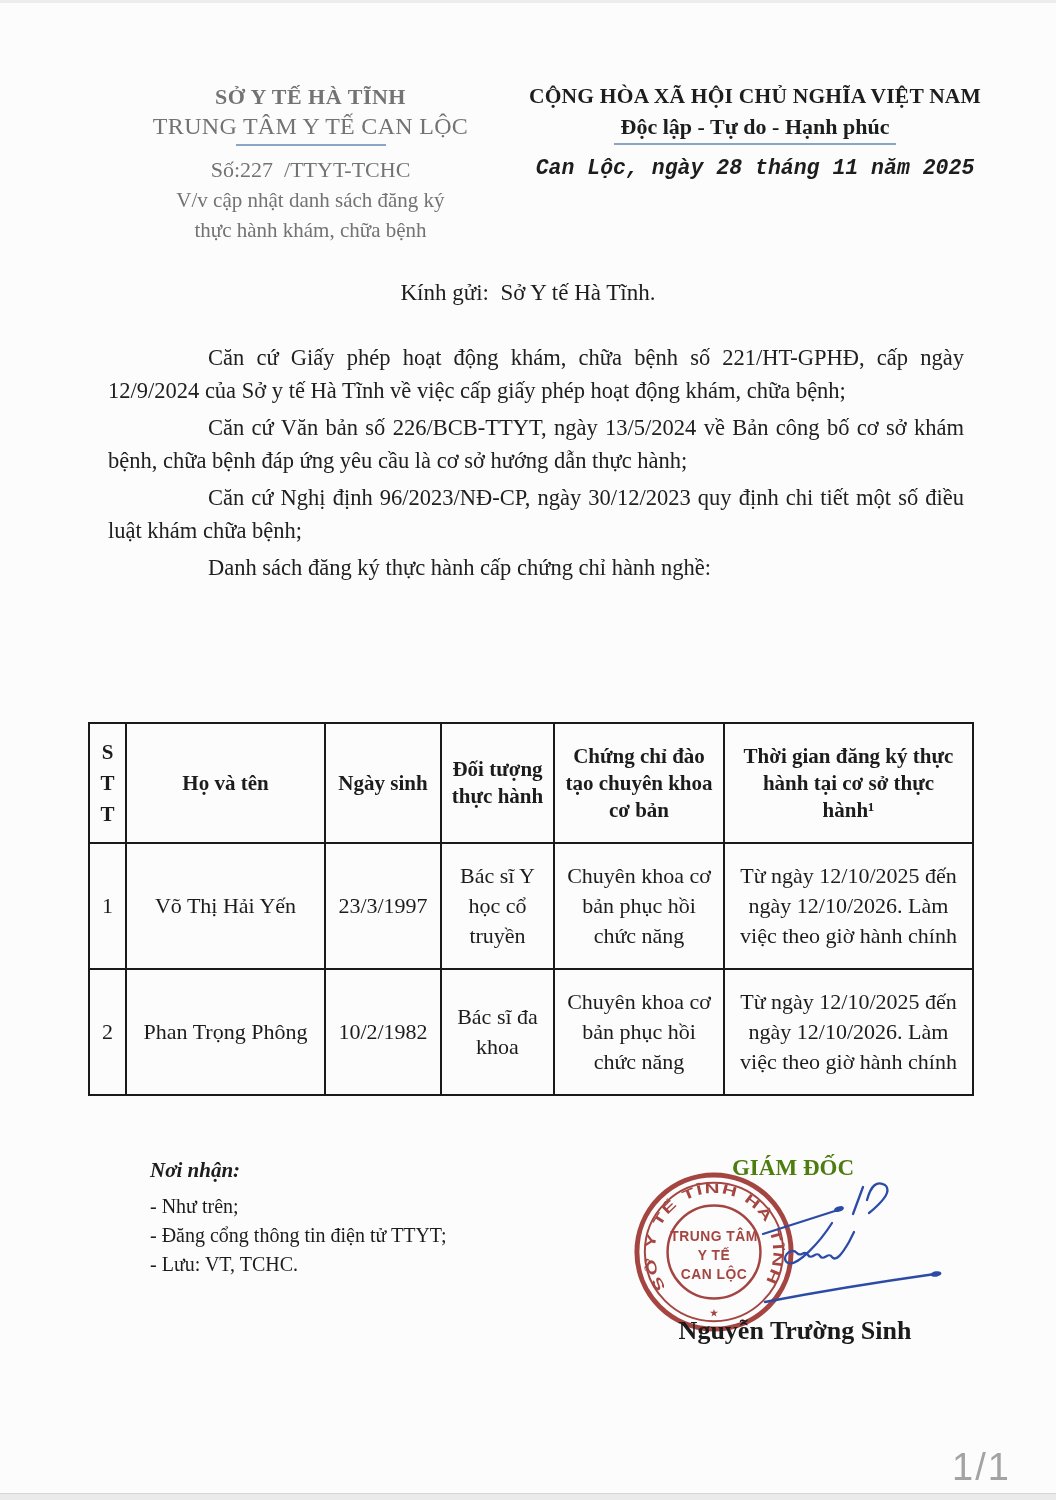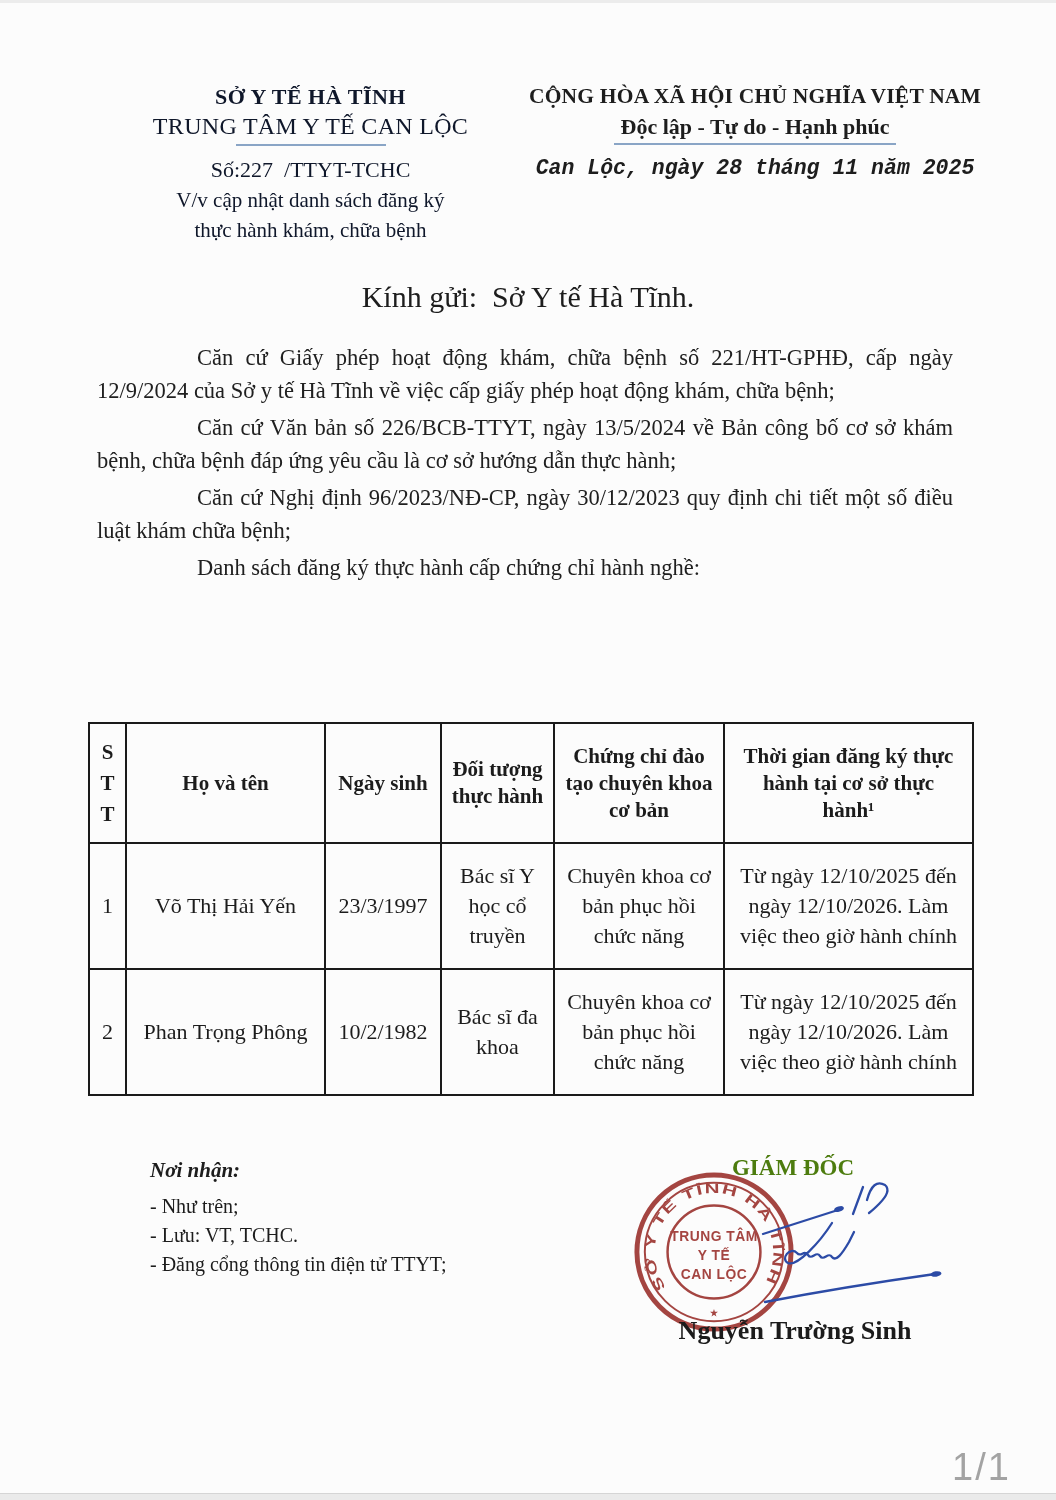--- a/index.html
+++ b/index.html
@@ -9,37 +9,37 @@
     width:1056px; height:1500px;
     background:#fcfcfc;
     font-family:"Liberation Serif", serif;
     color:#222;
     overflow:hidden;
   }
   .top-strip { position:absolute; left:0; top:0; width:1056px; height:3px; background:#ececec; }
   .bottom-strip { position:absolute; left:0; bottom:0; width:1056px; height:7px; background:#eaeaea; border-top:1px solid #d5d5d5; }
 
   
-  .hdr-left { position:absolute; left:108px; top:84px; width:405px; text-align:center; color:#0f172a; }
+  .hdr-left { position:absolute; left:108px; top:84px; width:405px; text-align:center; color:#737373; }
   .hdr-left .l1 { font-size:22px; font-weight:bold; letter-spacing:.5px; }
   .hdr-left .l2 { font-size:24px; font-weight:normal; margin-top:3px; letter-spacing:.3px; }
   .hdr-left .rule { width:150px; height:2px; background:#8aa5c6; margin:4px auto 11px auto; }
   .hdr-left .num { font-size:22px; white-space:pre; }
   .hdr-left .subj { font-size:21px; line-height:26px; margin-top:4px; }
 
   .hdr-right { position:absolute; left:505px; top:84px; width:500px; text-align:center; color:#1d1d1d; }
   .hdr-right .n1 { font-size:21.5px; font-weight:bold; letter-spacing:.2px; }
   .hdr-right .n2 { font-size:22px; font-weight:bold; margin-top:5px; }
   .hdr-right .rule { width:282px; height:2px; background:#8aa5c6; margin:3px auto 0 auto; }
   .hdr-right .date { font-size:21.5px; font-weight:bold; font-style:italic; margin-top:11px;font-family:Liberation Mono, monospace; }
 
-  .recipient { position:absolute; left:0; top:280px; width:1056px; text-align:center; font-size:30px; white-space:pre; color:#1d1d1d; }
+  .recipient { position:absolute; left:0; top:280px; width:1056px; text-align:center; font-size:23px; white-space:pre; color:#1d1d1d; }
 
   
-  .content { position:absolute; left:97px; top:342px; width:856px; }
+  .content { position:absolute; left:108px; top:342px; width:856px; }
   .content p {
     font-size:22.5px; line-height:32.5px;
     text-align:justify; text-indent:100px;
     margin:0 0 5px 0; color:#202020;
   }
   .content p.intro { text-align:left; margin-top:2px; }
 
   
   table.reg {
     position:absolute; left:88px; top:722px;
@@ -139,22 +139,22 @@
     <td>Bác sĩ đa khoa</td>
     <td>Chuyên khoa cơ bản phục hồi chức năng</td>
     <td class="time">Từ ngày 12/10/2025 đến ngày 12/10/2026. Làm việc theo giờ hành chính</td>
   </tr>
 </tbody>
   </table>
 
 <div class="recv">
   <div class="lbl">Nơi nhận:</div>
   <div class="item">- Như trên;</div>
+  <div class="item">- Đăng cổng thông tin điện tử TTYT;</div>
   <div class="item">- Lưu: VT, TCHC.</div>
-  <div class="item">- Đăng cổng thông tin điện tử TTYT;</div>
 </div>
 
 <div class="signer-title">GIÁM ĐỐC</div>
 
 <svg class="stamp-svg" viewBox="0 0 170 170">
   <defs>
     <path id="ringArc" d="M 39,124 A 60 60 0 1 1 131,124"></path>
   </defs>
   <circle cx="85" cy="85" r="78" fill="none" stroke="#9e3833" stroke-width="5"></circle>
   <circle cx="85" cy="85" r="70" fill="none" stroke="#9e3833" stroke-width="2"></circle>

